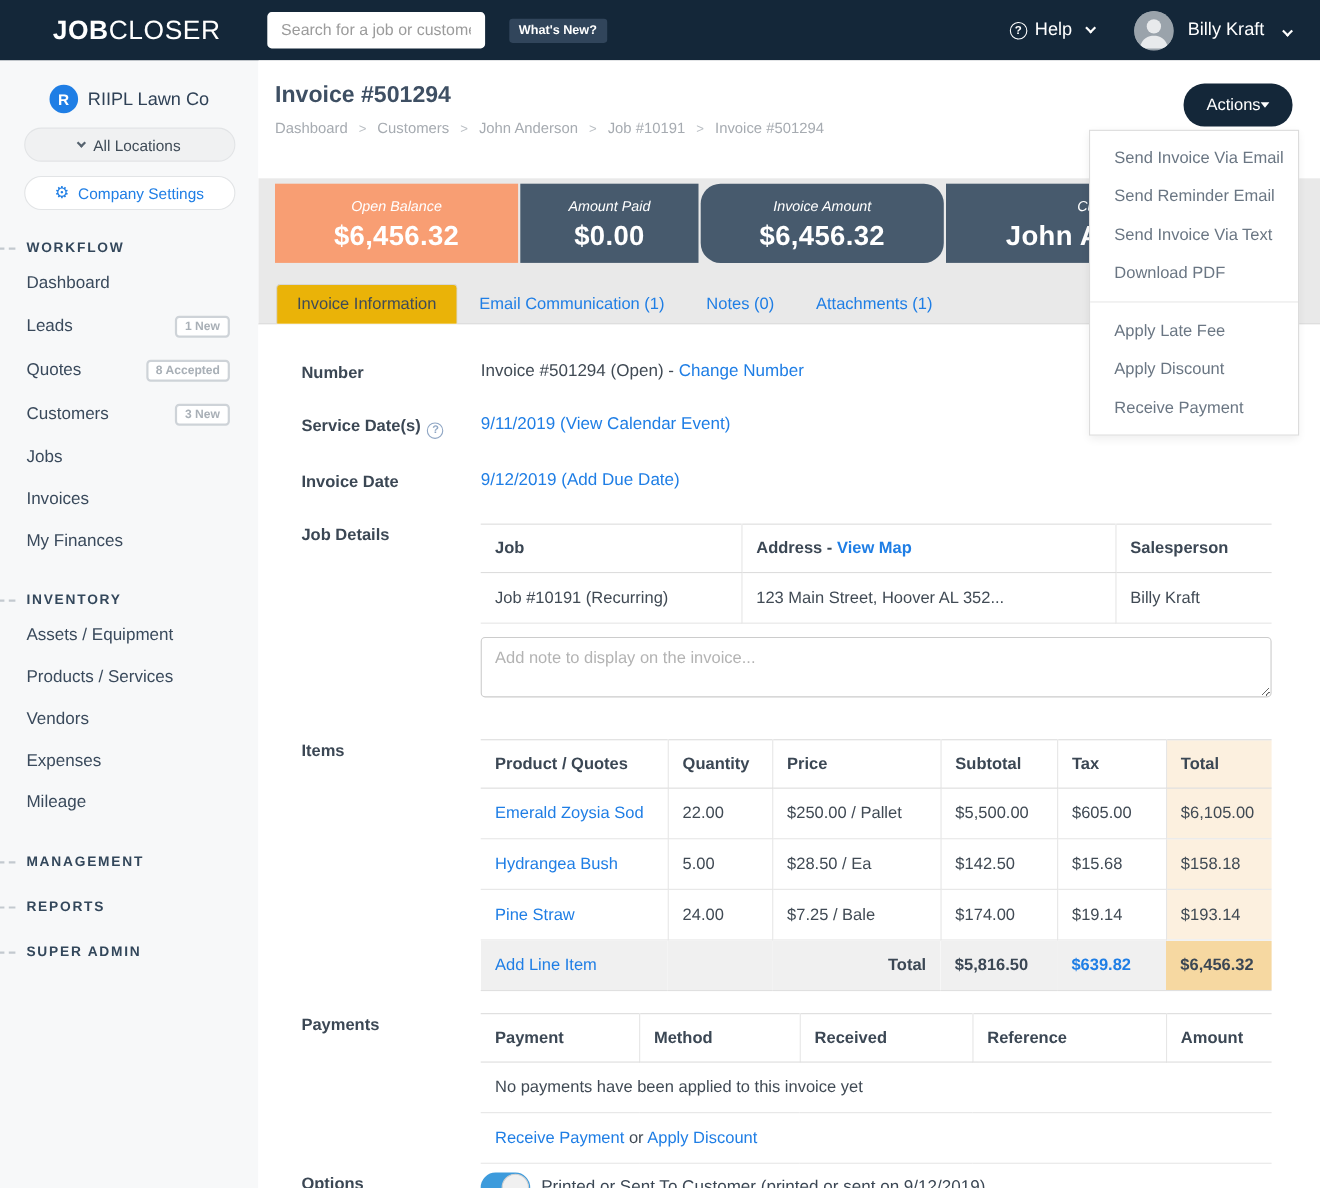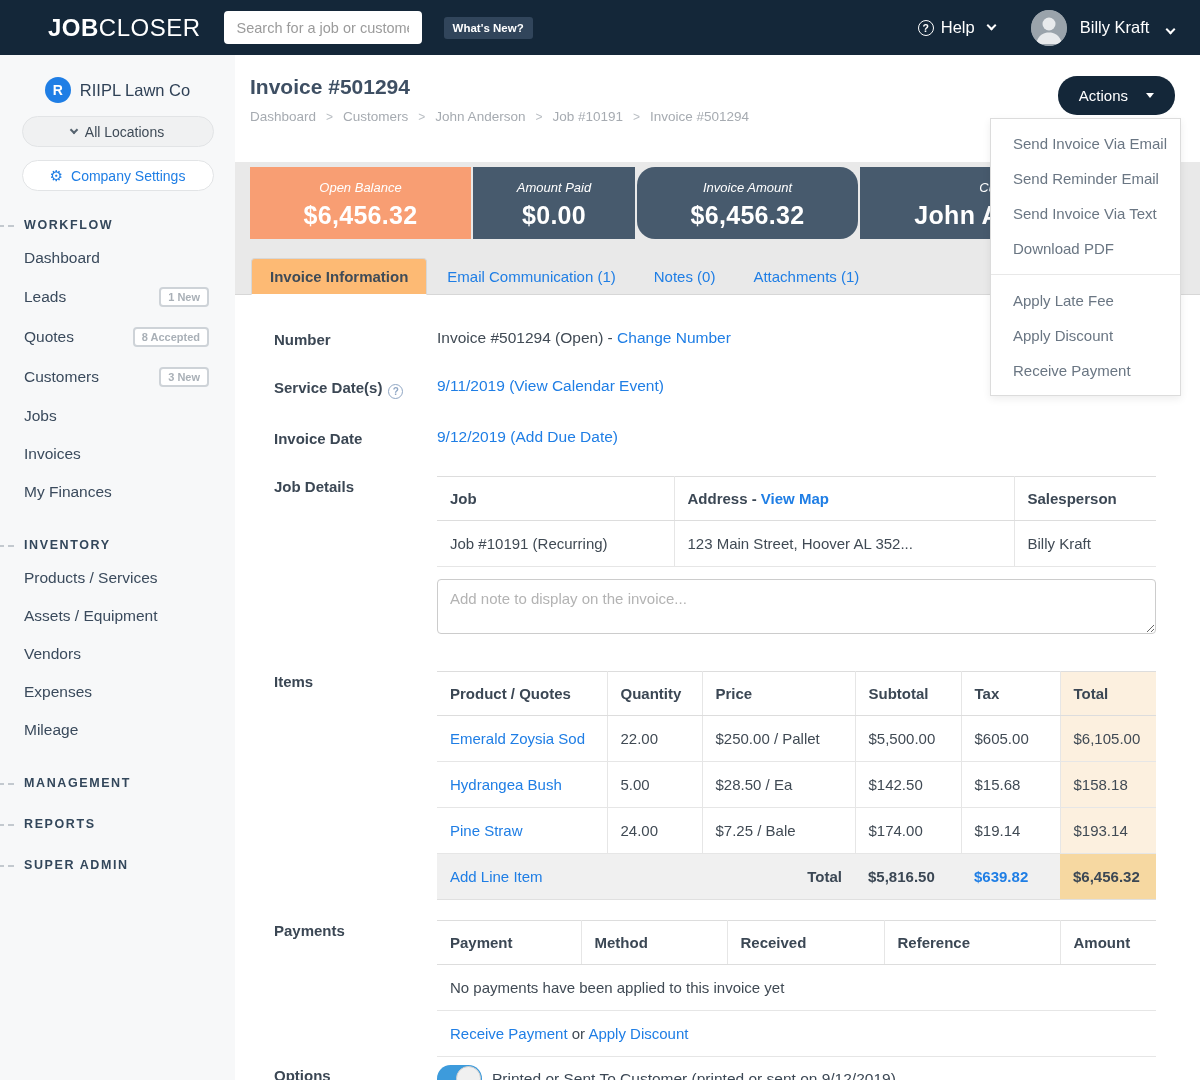--- a/index.html
+++ b/index.html
@@ -5,21 +5,21 @@
   * { box-sizing: border-box; }
   html,body { margin:0; padding:0; }
   body {
     width:1200px; height:1080px; overflow:hidden; position:relative;
     font-family:"Liberation Sans", sans-serif; background:#ffffff; color:#404a54;
   }
   a { text-decoration:none; }
 
   
   .topbar { height:55px; background:#142739; display:flex; align-items:center; padding:0 26px 0 48px; }
-  .logo { font-size:24px; color:#fff; margin-right:23px; white-space:nowrap; letter-spacing:.5px; }
+  .logo { font-size:24px; color:#fff; margin-right:42px; white-space:nowrap; letter-spacing:.5px; }
   .logo .bold { font-weight:bold; }
   .logo .light { font-weight:normal; }
   .search-input { width:198px; height:33px; border:2px solid #fff; border-radius:4px; background:#fff;
     padding:0 11px; font-size:14.5px; color:#555; font-family:"Liberation Sans",sans-serif; outline:none; }
   .search-input::placeholder { color:#9b9b9b; }
   .whats-new { margin-left:22px; background:#31455b; color:#fff; border:none; border-radius:3px;
     font-size:11.5px; font-weight:bold; padding:5px 9px; cursor:pointer; font-family:"Liberation Sans",sans-serif; }
   .top-right { margin-left:auto; display:flex; align-items:center; color:#fff; }
   .qcircle { display:inline-flex; align-items:center; justify-content:center; width:16px; height:16px;
     border:1.5px solid #fff; border-radius:50%; font-size:10.5px; font-weight:bold; margin-right:7px; }
@@ -51,21 +51,21 @@
     border-radius:4px; padding:2px 7px; background:#fff; }
 
   
   .main { position:absolute; top:55px; left:235px; right:0; bottom:0; background:#fff; }
   .page-head { position:relative; padding:20px 25px 0 15px; height:107px; background:#fff; }
   .page-title { font-size:21px; font-weight:bold; color:#3e4f63; }
   .breadcrumb { margin-top:10px; font-size:13.5px; color:#a6abb1; display:flex; align-items:center; }
   .crumb { color:#a6abb1; }
   .crumb + .crumb::before { content:">"; color:#b9bec3; margin:0 10px; font-size:12px; }
   .actions-btn { position:absolute; top:21px; right:25px; background:#142739; color:#fff; border:none;
-    border-radius:19px; padding:11px 21px; font-size:15px; display:flex; align-items:center; gap:18px;
+    border-radius:19px; padding:11px 21px; font-size:15px; display:flex; align-items:center; gap:0;
     cursor:pointer; font-family:"Liberation Sans",sans-serif; }
   .caret { width:0; height:0; border-left:4px solid transparent; border-right:4px solid transparent; border-top:5px solid #fff; }
 
   .dropdown { position:absolute; top:63px; right:19px; width:191px; background:#fff; border:1px solid #dcdcdc;
     box-shadow:0 3px 8px rgba(0,0,0,.07); z-index:30; padding:7px 0; }
   .dd-item { padding:9px 16px 9px 22px; font-size:15px; color:#6a7683; white-space:nowrap; cursor:pointer; }
   .dd-sep { border-top:1px solid #e8e8e8; margin:8px 0; }
 
   .band { background:#e9e9e9; padding-top:5px; }
   .stats { display:flex; margin:0 45px 0 15px; height:72px;text-align:center; }
@@ -73,22 +73,22 @@
   .stat + .stat { margin-left:2px; }
   .stat-1 { width:221px; background:#f89e73; }
   .stat-2 { width:162px; background:#475a6d; }
   .stat-3 { width:221px; background:#475a6d;border-radius:18px; }
   .stat-4 { flex:1; background:#475a6d; overflow:hidden; }
   .stat-label { font-style:italic; font-size:13px; margin-top:2px; }
   .stat-value { font-size:25px; font-weight:bold; margin-top:6px; letter-spacing:.3px; white-space:nowrap; }
 
   .tabs { display:flex; align-items:flex-end; padding-left:16px; margin-top:19px; border-bottom:1px solid #d7d7d7; }
   .tab { padding:9px 18px; font-size:15px; white-space:nowrap; }
-  .tab.active { background:#fdba74; border:1px solid #d7d7d7; border-bottom:1px solid #fff; margin-bottom:-1px;
-    border-radius:4px 4px 0 0; color:#3f4b57;font-weight:bold; }
+  .tab.active { background:#eab308; border:1px solid #d7d7d7; border-bottom:1px solid #fff; margin-bottom:-1px;
+    border-radius:4px 4px 0 0; color:#3f4b57; }
   .tab.link { color:#1f7ee5; cursor:pointer; margin-left:2px; }
 
   .content { background:#fff; padding:34px 44px 40px 39px; }
   .crow { display:flex; margin-bottom:29px; }
   .crow-label { width:163px; flex:none; font-weight:bold; font-size:15px; color:#3b4754; padding-top:2px; }
   .crow-value { font-size:15.5px; color:#404a54; flex:1; min-width:0; }
   .blue { color:#1f7ee5; cursor:pointer; }
   .qicon { display:inline-flex; align-items:center; justify-content:center; width:15px; height:15px;
     border:1.5px solid #8fa6c4; color:#8fa6c4; border-radius:50%; font-size:10px; font-weight:bold;
     margin-left:6px; vertical-align:-2px; cursor:pointer; }
@@ -179,24 +179,24 @@
     </div>
     <div class="nav-item">
       <span>Invoices</span>
     </div>
     <div class="nav-item">
       <span>My Finances</span>
     </div>
 
     <div class="section-head">INVENTORY</div>
     <div class="nav-item">
+      <span>Assets / Equipment</span>
+    </div>
+    <div class="nav-item">
       <span>Products / Services</span>
-    </div>
-    <div class="nav-item">
-      <span>Assets / Equipment</span>
     </div>
     <div class="nav-item">
       <span>Vendors</span>
     </div>
     <div class="nav-item">
       <span>Expenses</span>
     </div>
     <div class="nav-item">
       <span>Mileage</span>
     </div>

